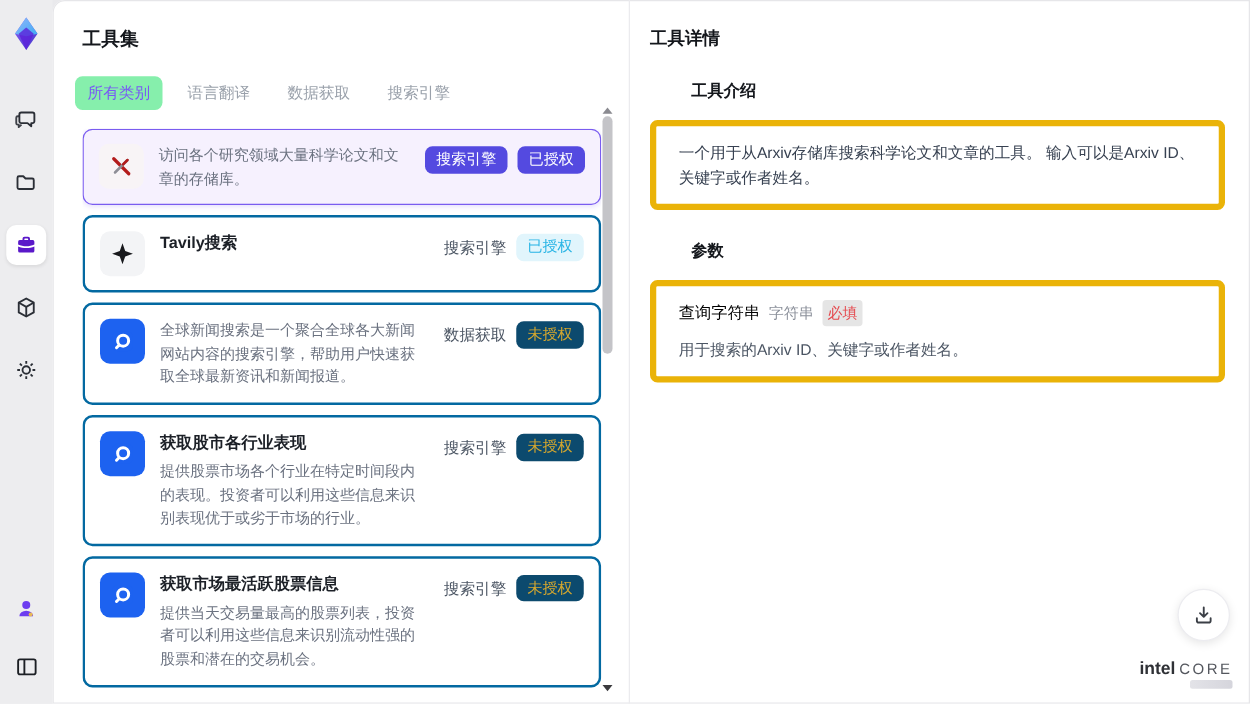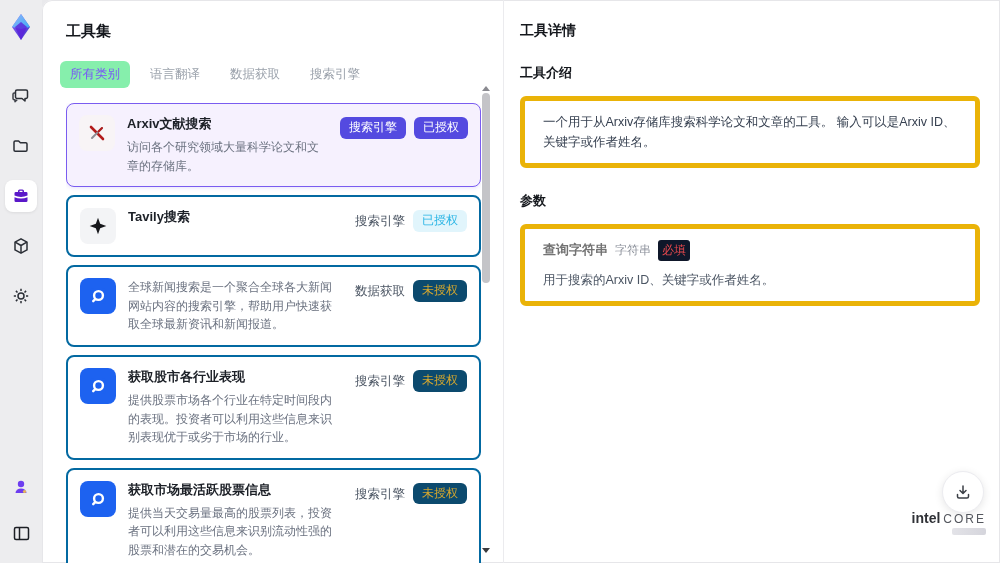--- a/index.html
+++ b/index.html
@@ -71,39 +71,39 @@
   .scroll-arrow { width:0; height:0; border-left:4px solid transparent; border-right:4px solid transparent; margin:0 auto; }
   .scroll-arrow.up { border-bottom:5px solid #8a8a90; margin-bottom:2px; }
   .scroll-arrow.down { border-top:5px solid #3a3a3e; position:absolute; bottom:0; left:0; right:0; margin:0 auto; }
   .scroll-thumb {
     width:8px; height:190px; background:#c4c4c8; border-radius:4px; margin:0 auto;
   }
   .divider { width:1px; background:#ebebee; flex:none; }
   
   .detail-panel { flex:1; padding:22px 20px 0 16px; position:relative; }
   .detail-title { font-size:14px; font-weight:bold; color:#14171c; margin-bottom:24px; }
-  .section-heading { font-size:13px; font-weight:bold; color:#14171c; margin-bottom:14px; }
+  .section-heading { font-size:13px; font-weight:bold; color:#14171c; margin-bottom:14px;margin-left:33px; }
   .info-card {
     background:#fff; border:5px solid #eab308; border-radius:6px;
     padding:11px 18px; font-size:12.5px; color:#374151; line-height:1.6;
     margin-bottom:24px;
   }
   .param-row1 { display:flex; align-items:center; gap:7px; margin-bottom:9px; }
-  .param-name { font-size:13px; font-weight:bold; color:#737373; }
+  .param-name { font-size:13px; font-weight:normal; color:#000000; }
   .param-type { font-size:12px; color:#8b909a; }
-  .param-required { font-size:12px; color:#e5484d; background:#0f172a; padding:1px 4px; border-radius:3px; }
+  .param-required { font-size:12px; color:#e5484d; background:#e5e5e5; padding:1px 4px; border-radius:3px; }
   .param-desc { font-size:12.5px; color:#4b5563; }
   
   .download-fab {
     position:absolute; right:16px; bottom:50px; width:42px; height:42px; border-radius:50%;
     background:#fff; border:1px solid #ececf0; box-shadow:0 2px 8px rgba(0,0,0,.1);
     display:flex; align-items:center; justify-content:center; cursor:pointer;
   }
   .intel-brand {
-    position:absolute; right:14px; bottom:28px; text-align:right; line-height:1;
+    position:absolute; right:14px; bottom:12px; text-align:right; line-height:1;
   }
   .intel-row { display:flex; align-items:baseline; gap:3px; justify-content:flex-end; }
   .intel-word { font-size:14px; font-weight:bold; color:#2f3136; letter-spacing:0; }
   .core-word { font-size:12px; color:#54575e; letter-spacing:2px; font-weight:400; }
   .ultra-bar { width:34px; height:7px; background:linear-gradient(90deg,#d7d7de,#c3c3cd); border-radius:2px; margin:3px 0 0 auto; opacity:.7; }
   svg { display:block; }
 </style>
 </head>
 <body>
 
@@ -200,21 +200,20 @@
     <div class="cards" id="cards">
   <div class="card selected">
     <div class="tool-icon" style="background: rgb(248, 244, 246);">
             <svg width="20" height="20" viewBox="0 0 20 20" stroke-linecap="round">
               <path d="M4 4 L16 16" stroke="#b31b1b" stroke-width="2.6" fill="none"></path>
               <path d="M15 5 L5 15" stroke="#8e8e96" stroke-width="2" fill="none"></path>
               <path d="M15 5 L11.5 8.5" stroke="#b31b1b" stroke-width="2" fill="none"></path>
             </svg>
           </div>
     <div class="card-body">
-      <div class="tool-name">Arxiv文献搜索</div>
       <div class="tool-desc">访问各个研究领域大量科学论文和文章的存储库。</div>
     </div>
     <div class="card-right">
       <span class="badge badge-purple">搜索引擎</span>
       <span class="badge badge-purple">已授权</span>
     </div>
   </div>
 
   <div class="card">
     <div class="tool-icon" style="background: rgb(243, 244, 246);">

